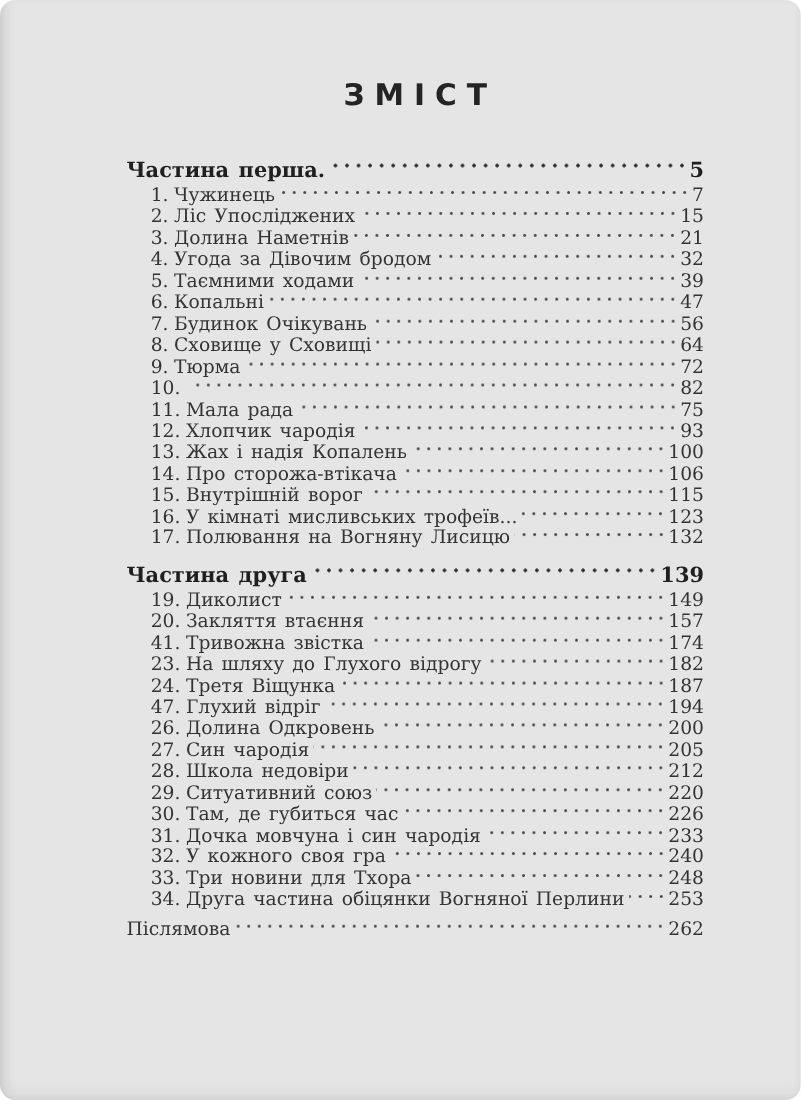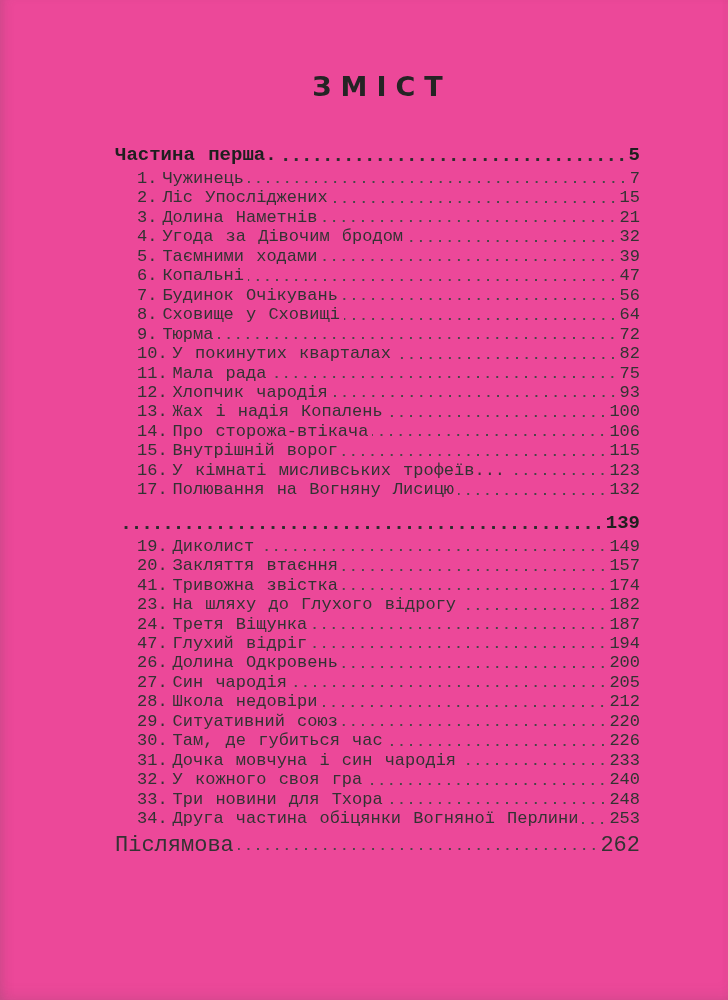--- a/index.html
+++ b/index.html
@@ -4,24 +4,25 @@
 <style>
   html, body {
     margin: 0;
     padding: 0;
     background: #ffffff;
   }
   .page {
     position: relative;
     width: 728px;
     height: 1000px;
-    background: #ec4899;
+    background: #e5e5e5;
     overflow: hidden;
     font-family: "DejaVu Serif", "Liberation Serif", serif;
     color: #333333;
+    border-radius: 14px;
   }
   
   .page::after {
     content: "";
     position: absolute;
     inset: 0;
     pointer-events: none;
     box-shadow:
       inset 10px 0 14px -10px rgba(80,80,80,.28),
       inset -6px 0 10px -8px rgba(80,80,80,.10),
@@ -42,22 +43,21 @@
     line-height: 30px;
     letter-spacing: 9px;
     text-indent: 9px;
     color: #242424;
   }
   .toc {
     margin-top: 42px;
   }
   .row {
     display: flex;
-    align-items: flex-end;
-    font-family: Liberation Mono, monospace;
+    align-items: flex-start;
   }
   .heading-row {
     font-weight: 700;
     font-size: 19px;
     line-height: 23px;
     color: #1f1f1f;
     word-spacing: 2px;
   }
   .entries {
     margin-top: 2px;
@@ -91,21 +91,21 @@
     background-position: right 0 bottom 3px;
   }
   .pg {
     white-space: nowrap;
   }
   .toc-section.later-section {
     margin-top: 12px;
   }
   .afterword-row {
     margin-top: 7px;
-    font-size: 22px;
+    font-size: 17px;
     line-height: 19.45px;
     word-spacing: 2px;
   }
 </style>
 </head>
 <body>
 
 <div class="page">
   <div class="content">
 
@@ -178,21 +178,20 @@
 
   <div class="row entry-row">
     <span class="num">9.</span>
     <span class="entry-title">Тюрма</span>
     <span class="leader"></span>
     <span class="pg">72</span>
   </div>
 
   <div class="row entry-row">
     <span class="num">10.</span>
-    <span class="entry-title">У покинутих кварталах</span>
     <span class="leader"></span>
     <span class="pg">82</span>
   </div>
 
   <div class="row entry-row">
     <span class="num">11.</span>
     <span class="entry-title">Мала рада</span>
     <span class="leader"></span>
     <span class="pg">75</span>
   </div>
@@ -236,20 +235,21 @@
     <span class="num">17.</span>
     <span class="entry-title">Полювання на Вогняну Лисицю</span>
     <span class="leader"></span>
     <span class="pg">132</span>
   </div>
 </div>
   </section>
 
   <section class="toc-section later-section">
     <div class="row heading-row">
+      <span class="sec-label">Частина друга</span>
       <span class="leader"></span>
       <span class="pg sec-pg">139</span>
     </div>
     <div class="entries">
 
   <div class="row entry-row">
     <span class="num">19.</span>
     <span class="entry-title">Диколист</span>
     <span class="leader"></span>
     <span class="pg">149</span>

